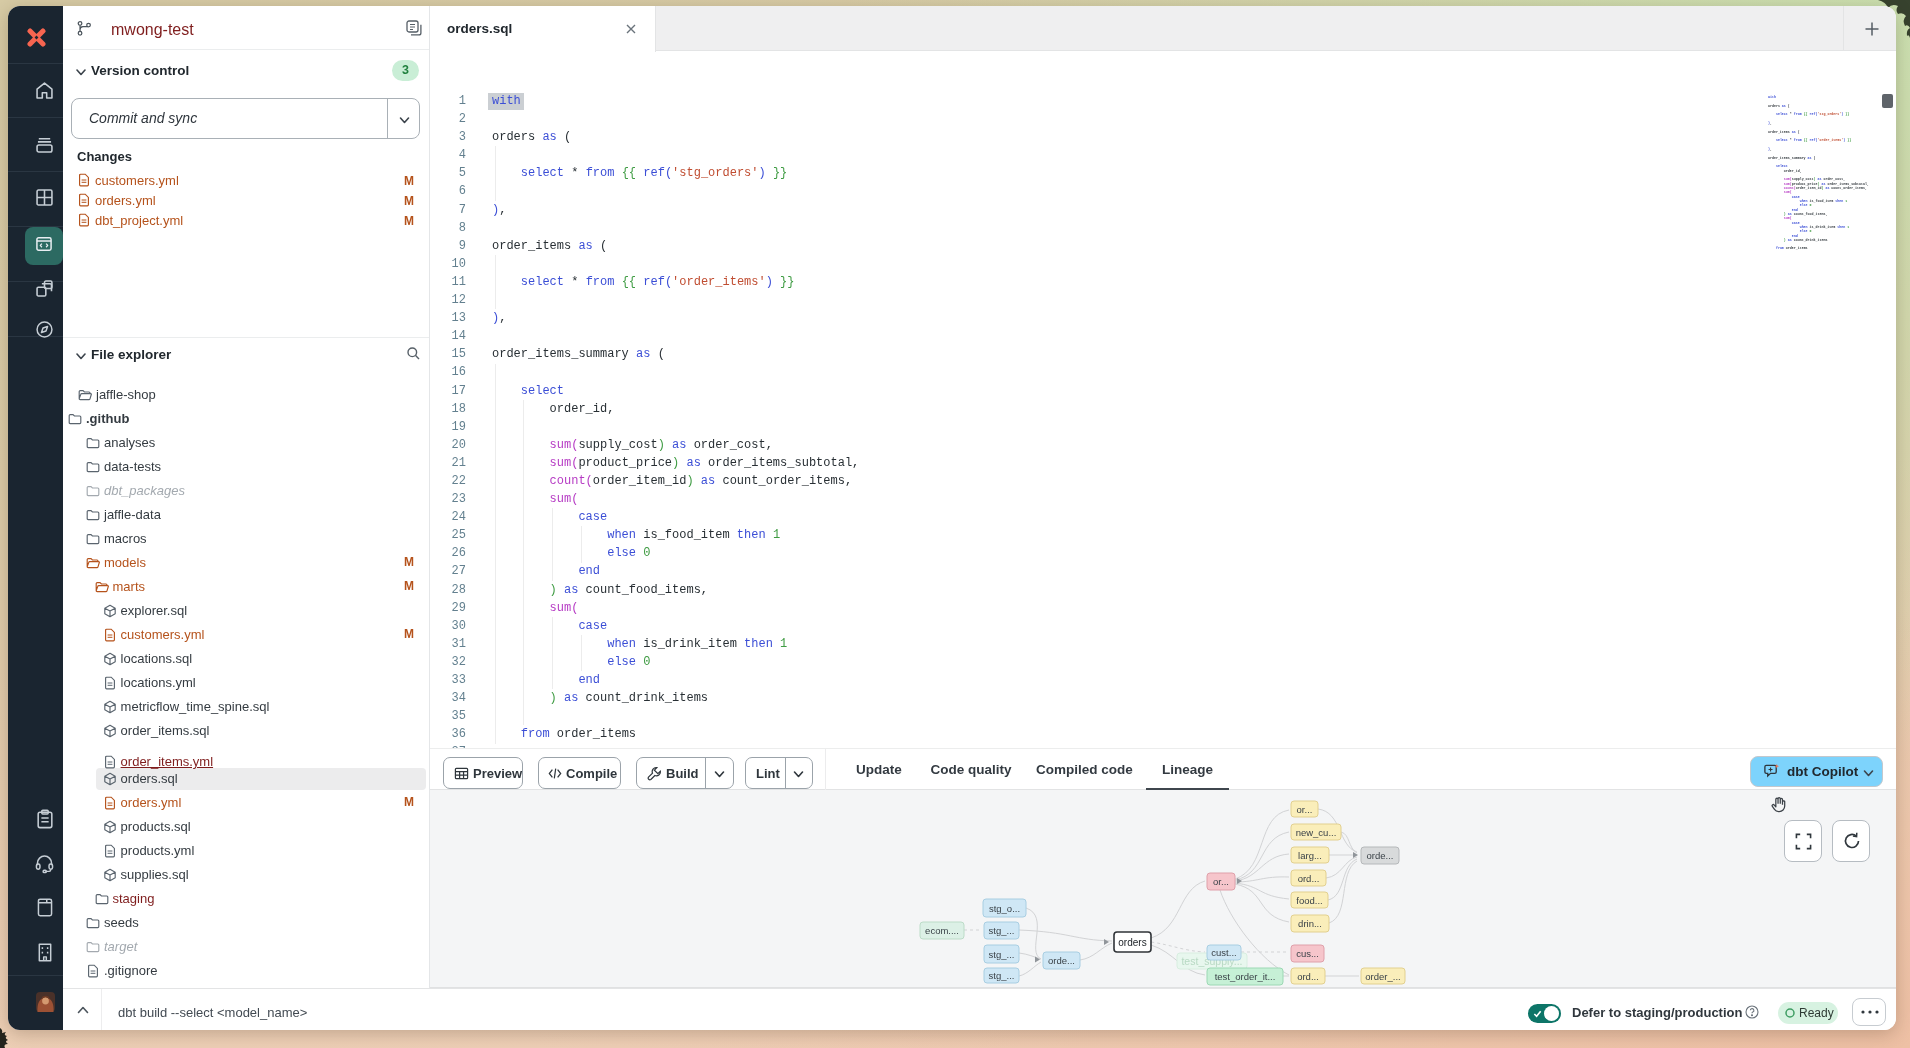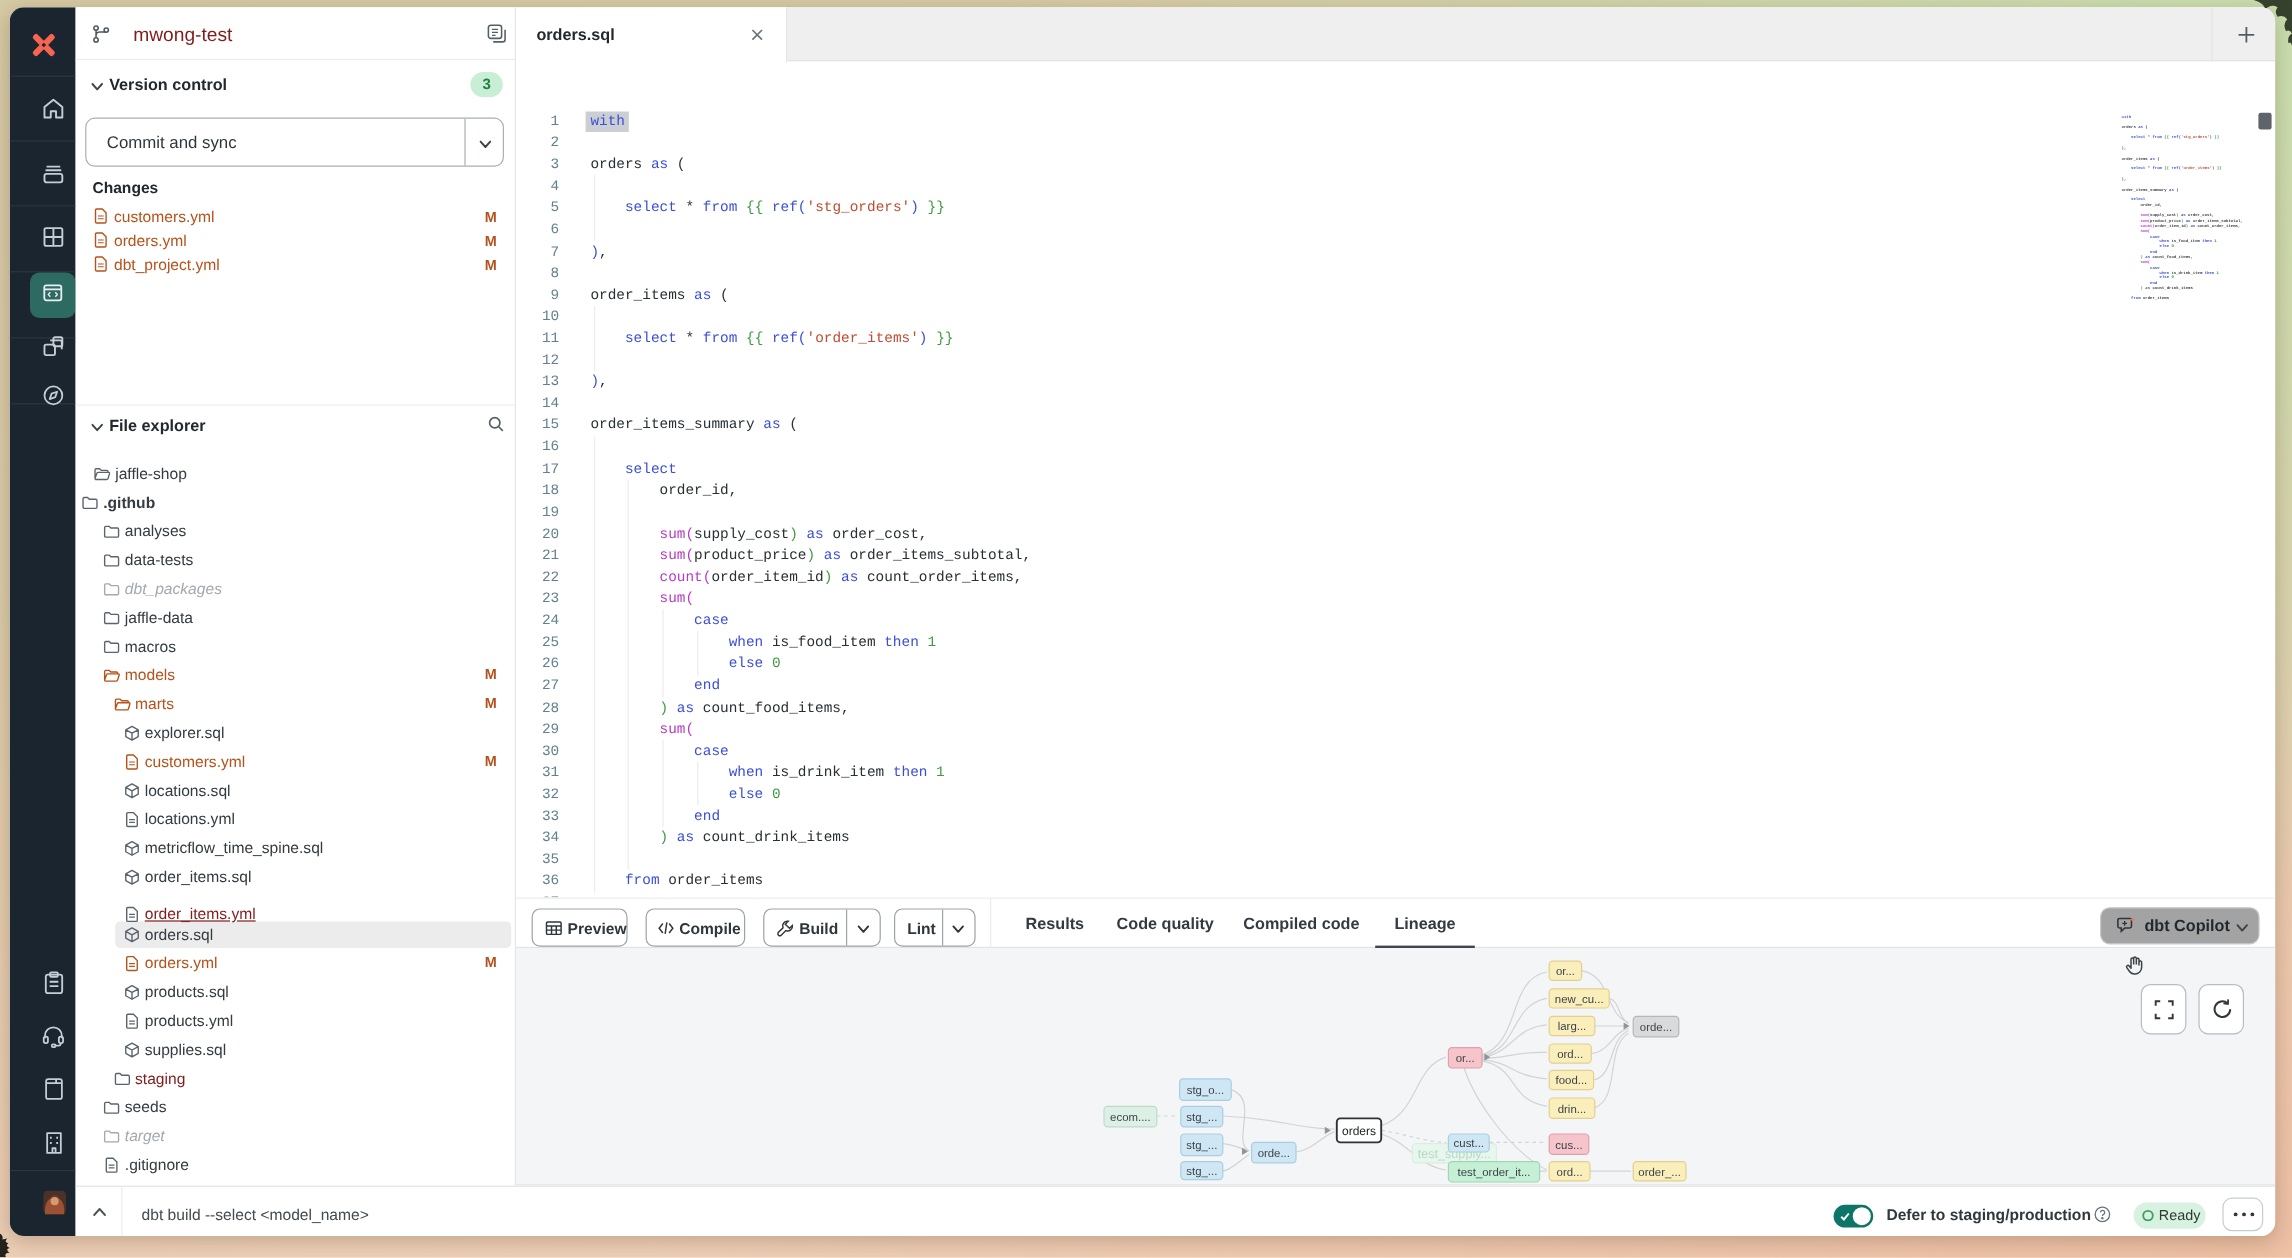--- a/index.html
+++ b/index.html
@@ -20,21 +20,21 @@
   
   #sidebar { position:absolute; left:0; top:0; width:55px; height:1024px; background:#1a2530; }
   #sidebar .cell-line { position:absolute; left:0; width:55px; height:1px; background:#2a3642; }
   #sidebar svg { position:absolute; }
   .teal-sq { position:absolute; left:17px; top:221px; width:38px; height:38px; background:#2c6a62; border-radius:8px; }
   
   #lpanel { position:absolute; left:55px; top:0; width:367px; height:982px; background:#fff; border-right:1px solid #e4e6e8; }
   .hdr-row { position:absolute; left:0; top:0; width:100%; height:44px; border-bottom:1px solid #ebedee; }
   .sec-title { font-size:13px; font-weight:bold; color:#21282e; }
   .mflag { position:absolute; font-size:12px; font-weight:bold; color:#b5521b; }
-  #commitbtn { position:absolute; left:8px; top:92px; width:349px; height:41px; border:1px solid #a9b0b6; border-radius:8px; background:#fff; }
+  #commitbtn { position:absolute; left:8px; top:92px; width:349px; height:41px; border:1px solid #a9b0b6; border-radius:8px; background:#fff;font-style:italic; }
   #commitbtn .split { position:absolute; right:31px; top:0; width:1px; height:100%; background:#a9b0b6; }
   .badge3 { position:absolute; left:329px; top:54px; width:27px; height:21px; background:#c9eed6; color:#20803e; border-radius:11px; font-size:12.5px; font-weight:bold; text-align:center; line-height:21px; }
   .tree-row { position:absolute; height:21px; line-height:21px; font-size:13px; color:#343b41; white-space:nowrap; }
   .sel-row { position:absolute; left:33px; width:330px; height:22px; background:#ececed; border-radius:4px; }
   
   #main { position:absolute; left:422px; top:0; width:1466px; height:1024px; }
   #tabbar { position:absolute; left:0; top:0; width:1466px; height:45px; background:#efeff0; border-bottom:1px solid #e3e4e5; }
   #tab1 { position:absolute; left:0; top:0; width:226px; height:46px; background:#fff; border-right:1px solid #e3e4e5; z-index:2; }
   #tab1 b { position:absolute; left:17px; top:15px; font-size:13.5px; color:#21282e; }
   #crumbbar { position:absolute; left:0; top:45px; width:1466px; height:42px; background:#fff; border-bottom:1px solid #e9eaeb; }
@@ -456,26 +456,26 @@
           </svg>
       </div>
       <div class="tbtn" style="left:315px;width:68px">
         <span style="position:absolute;left:10px;top:8px;white-space:nowrap">Lint</span>
         <div style="position:absolute;left:39px;top:0;width:1px;height:100%;background:#9ba3aa"></div>
         <svg style="position:absolute;left:47px;top:11px;color:#2f363c" width="11" height="10" viewBox="0 0 10 10">
             <use href="#i-chev"></use>
           </svg>
       </div>
       <div style="position:absolute;left:395px;top:0;width:1px;height:42px;background:#ececed"></div>
-      <div class="btab" style="left:414px;width:70px">Results</div>
+      <div class="btab" style="left:414px;width:70px">Update</div>
       <div class="btab" style="left:496px;width:90px">Code quality</div>
       <div class="btab" style="left:601px;width:107px">Compiled code</div>
       <div class="btab" style="left:723px;width:69px">Lineage</div>
       <div style="position:absolute;left:716px;top:39px;width:83px;height:3px;background:#3f464d"></div>
-      <div style="position:absolute;left:1320px;top:7px;width:133px;height:31px;border:1px solid #c3c8cd;border-radius:8px;background:#a3a3a3">
+      <div style="position:absolute;left:1320px;top:7px;width:133px;height:31px;border:1px solid #c3c8cd;border-radius:8px;background:#7dd3fc">
         <svg style="position:absolute;left:12px;top:6px" width="17" height="17" viewBox="0 0 18 18" fill="none" stroke="#2f363c" stroke-width="1.4">
             <path d="M2 4 Q2 2.5 3.5 2.5 H12.5 Q14 2.5 14 4 V9.5 Q14 11 12.5 11 H8 L5 13.8 V11 H3.5 Q2 11 2 9.5 Z"></path>
             <path d="M8 4.8 V9 M5.9 6.9 H10.1" stroke-width="1.2"></path>
             <path d="M14.6 1.0 l.65 1.75 L17 3.4 l-1.75.65 L14.6 5.8 l-.65-1.75 L12.2 3.4 l1.75-.65 Z" fill="#ed7254" stroke="none"></path>
           </svg>
         <span style="position:absolute;left:36px;top:7px;font-size:13.5px;font-weight:bold;color:#21282e">dbt Copilot</span>
         <svg style="position:absolute;left:112px;top:11px;color:#3c444c" width="11" height="10" viewBox="0 0 10 10">
             <use href="#i-chev"></use>
           </svg>
       </div>

